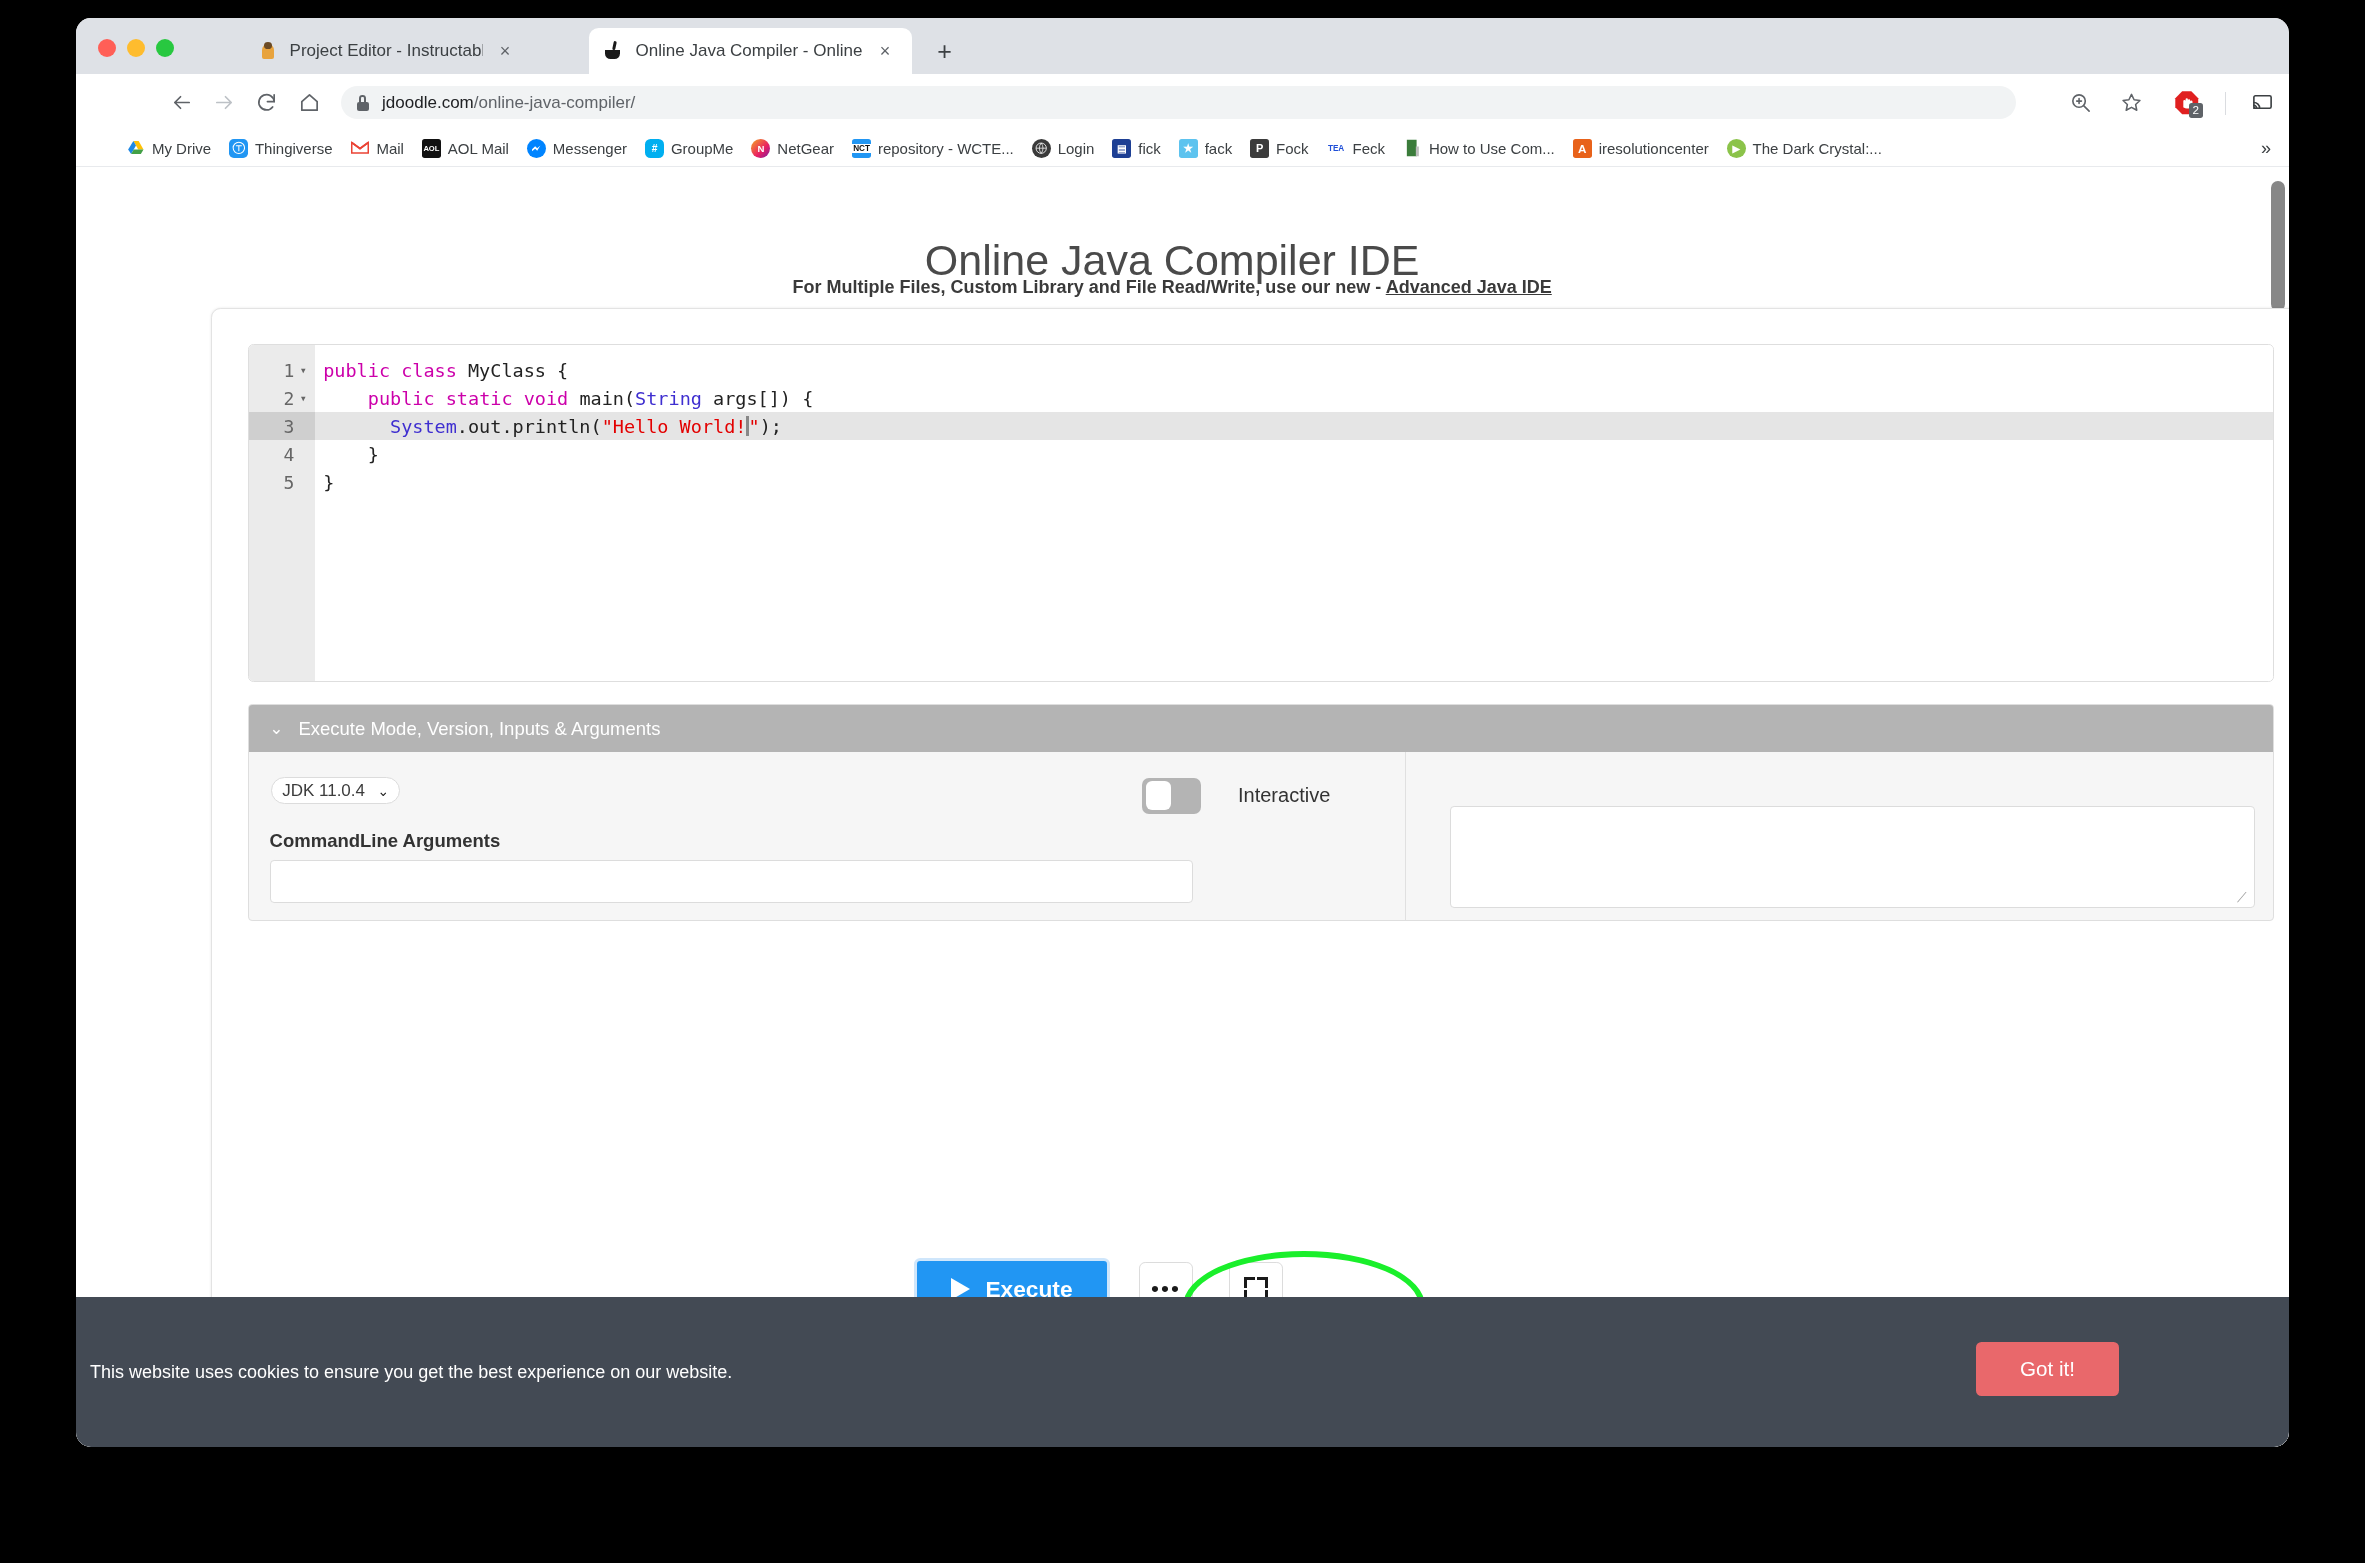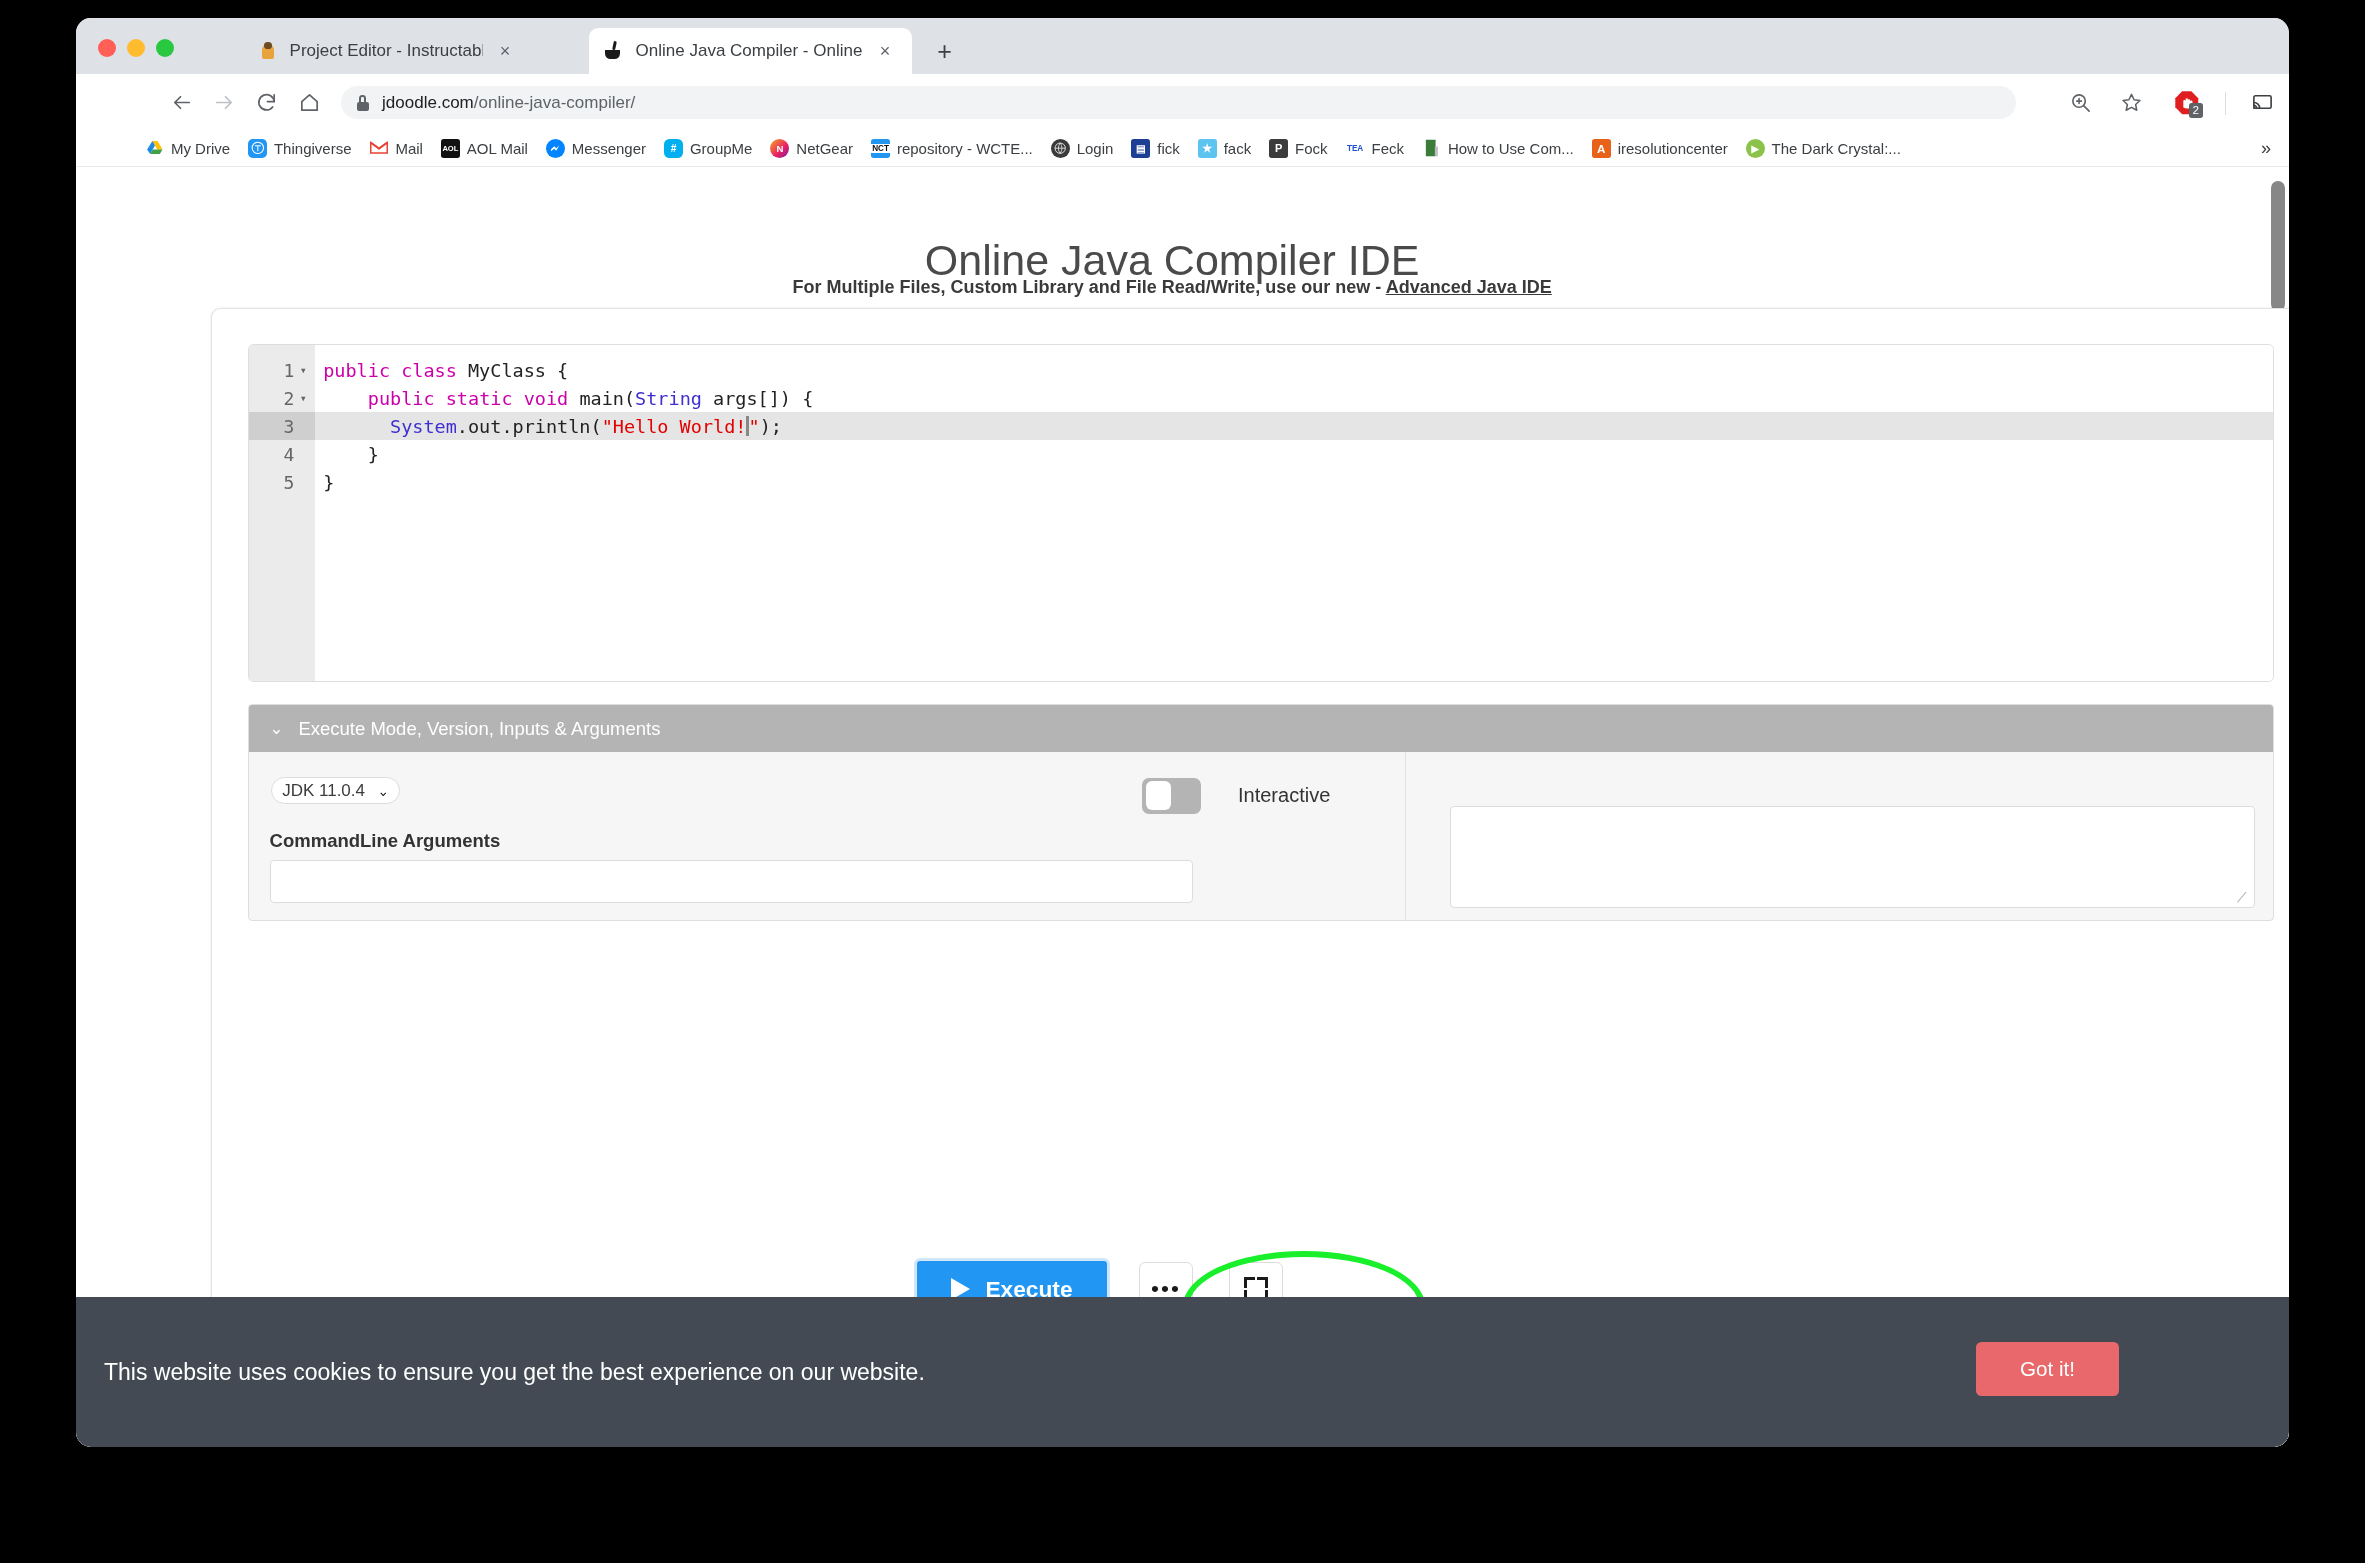--- a/index.html
+++ b/index.html
@@ -135,21 +135,21 @@
     background:#5f6368; color:#fff; font-size:11.7px;
     border-radius:2.7px; padding:0.7px 4.1px; line-height:1.2;
     font-family:"Liberation Sans", sans-serif;
   }
   #tb-divider { position:absolute; left:2149px; top:18px; width:1.4px; height:23px; background:#dadce0; }
 
   
   #bookmarks {
     position:relative; height:37px; background:#ffffff;
     border-bottom:0.7px solid #e8eaed;
-    display:flex; align-items:center; padding-left:69px;
+    display:flex; align-items:center; padding-left:50px;
   }
   .bm {
     display:flex; align-items:center; margin-right:18px; flex:0 0 auto;
   }
   .bm-ico { width:19px;height:19px;margin-right:6.9px;flex:0 0 19px;
     border-radius:2.7px; position:relative; overflow:hidden;
     display:flex;align-items:center;justify-content:center;
     font-size:11.7px; font-weight:bold; color:#fff;
     font-family:"Liberation Sans", sans-serif; }
   .bm-label { font-size:15px; color:#3c4043; white-space:nowrap;
@@ -359,21 +359,21 @@
     border:6.2px solid #1aef2b; pointer-events:none;
   }
 
   
   #cookie-banner {
     position:absolute; left:0; right:0; bottom:0; height:150px;
     background:#434a54;
     display:flex; align-items:center;
   }
   #cookie-text {
-    margin-left:28px; color:#ffffff; font-size:23px;
+    margin-left:14px; color:#ffffff; font-size:18px;
     font-family:"Liberation Sans", sans-serif;
   }
   #cookie-btn {
     position:absolute; right:170px; top:45px;
     background:#e9686b; color:#ffffff;
     padding:15px 44px; border-radius:5.5px; font-size:20.6px;
     font-family:"Liberation Sans", sans-serif;
   }
 </style>
 </head>

